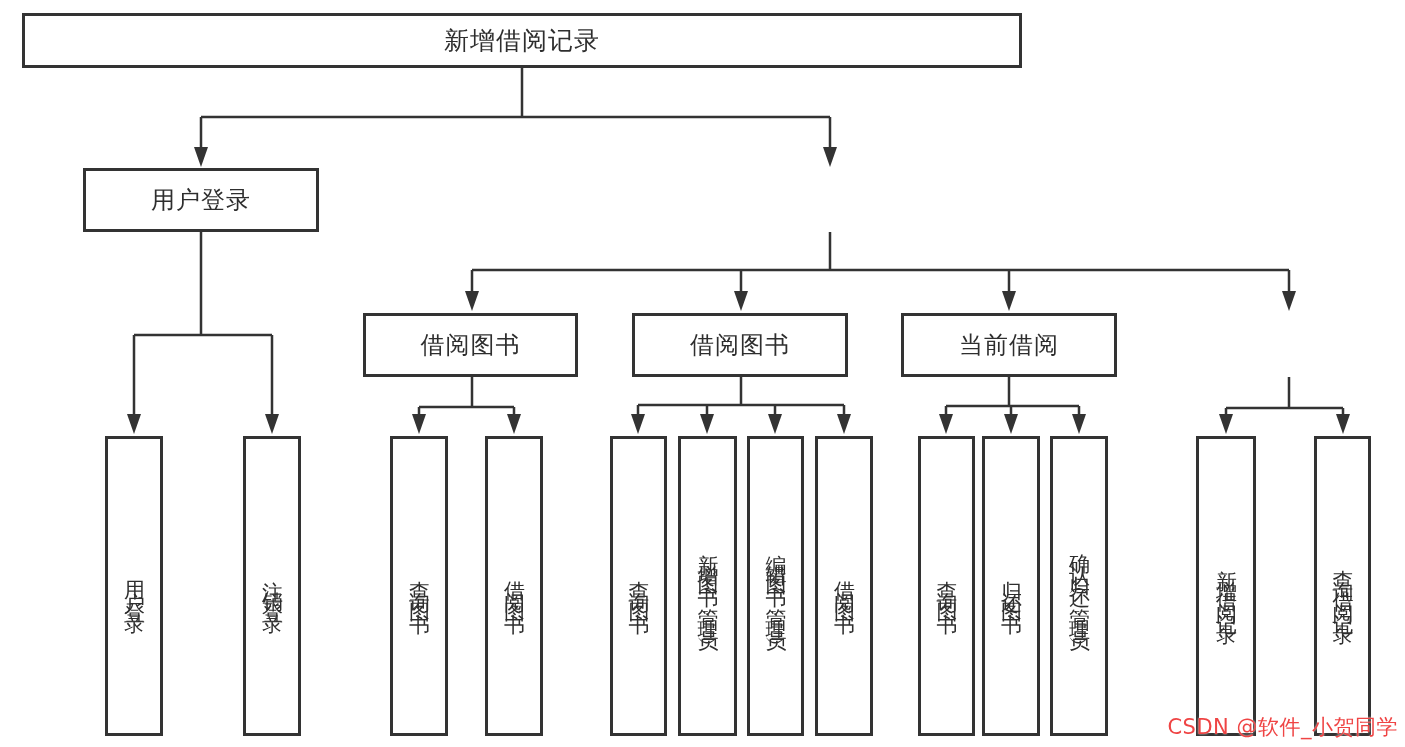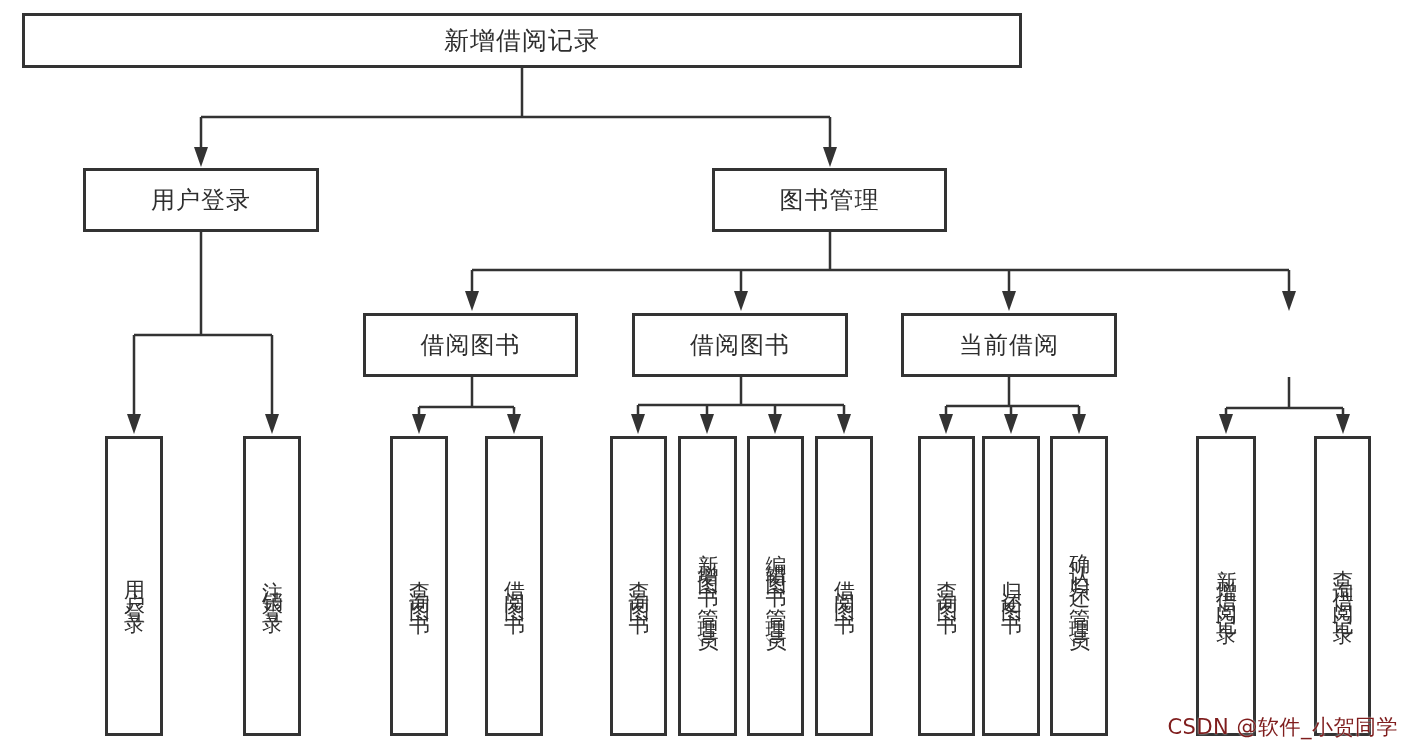--- a/index.html
+++ b/index.html
@@ -35,21 +35,21 @@
     white-space: nowrap;
     font-size: 21px;
     letter-spacing: 11px;
     line-height: 1;
   }
   .watermark {
     position: absolute;
     right: 7px;
     bottom: 6px;
     font-size: 21px;
-    color: #7f1d1d;
+    color: #ef4444;
     text-shadow: 0 0 2px #ffffff;
     letter-spacing: 0.5px;
     white-space: nowrap;
   }
 </style>
 </head>
 <body>
 
 <div class="canvas">
 
@@ -92,23 +92,20 @@
       <polygon points="1336,414 1350,414 1343,434"></polygon>
     </g>
   </svg>
 
   <div class="node root" style="left:22px; top:13px; width:1000px; height:55px;">
     <span class="hlabel">新增借阅记录</span>
   </div>
 
   <div class="node" style="left:83px; top:168px; width:236px; height:64px;">
     <span class="hlabel">用户登录</span>
-  </div>
-  <div class="node" style="left:712px; top:168px; width:235px; height:64px;">
-    <span class="hlabel">图书管理</span>
   </div>
 
   <div class="node" style="left:363px; top:313px; width:215px; height:64px;">
     <span class="hlabel">借阅图书</span>
   </div>
   <div class="node" style="left:632px; top:313px; width:216px; height:64px;">
     <span class="hlabel">借阅图书</span>
   </div>
   <div class="node" style="left:901px; top:313px; width:216px; height:64px;">
     <span class="hlabel">当前借阅</span>

